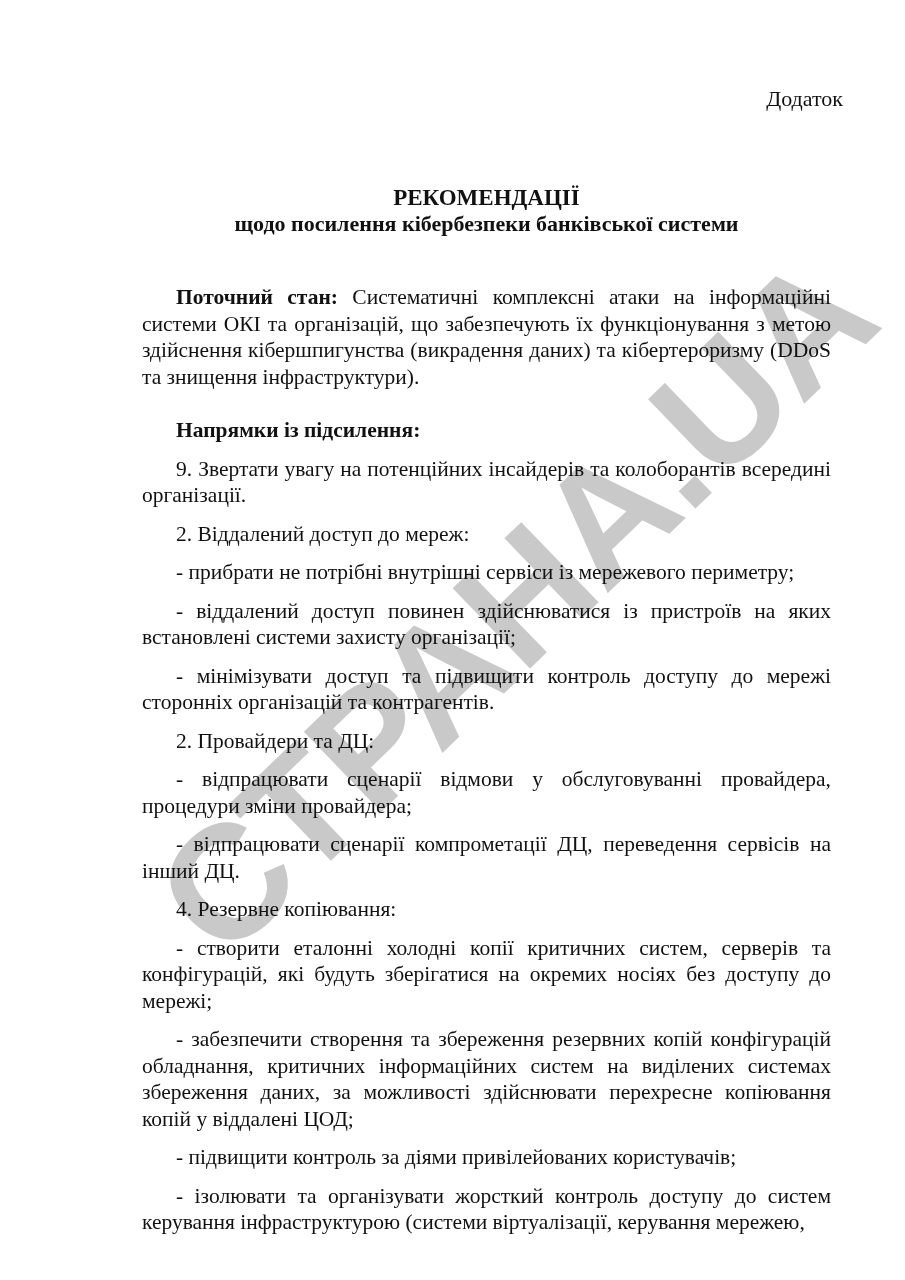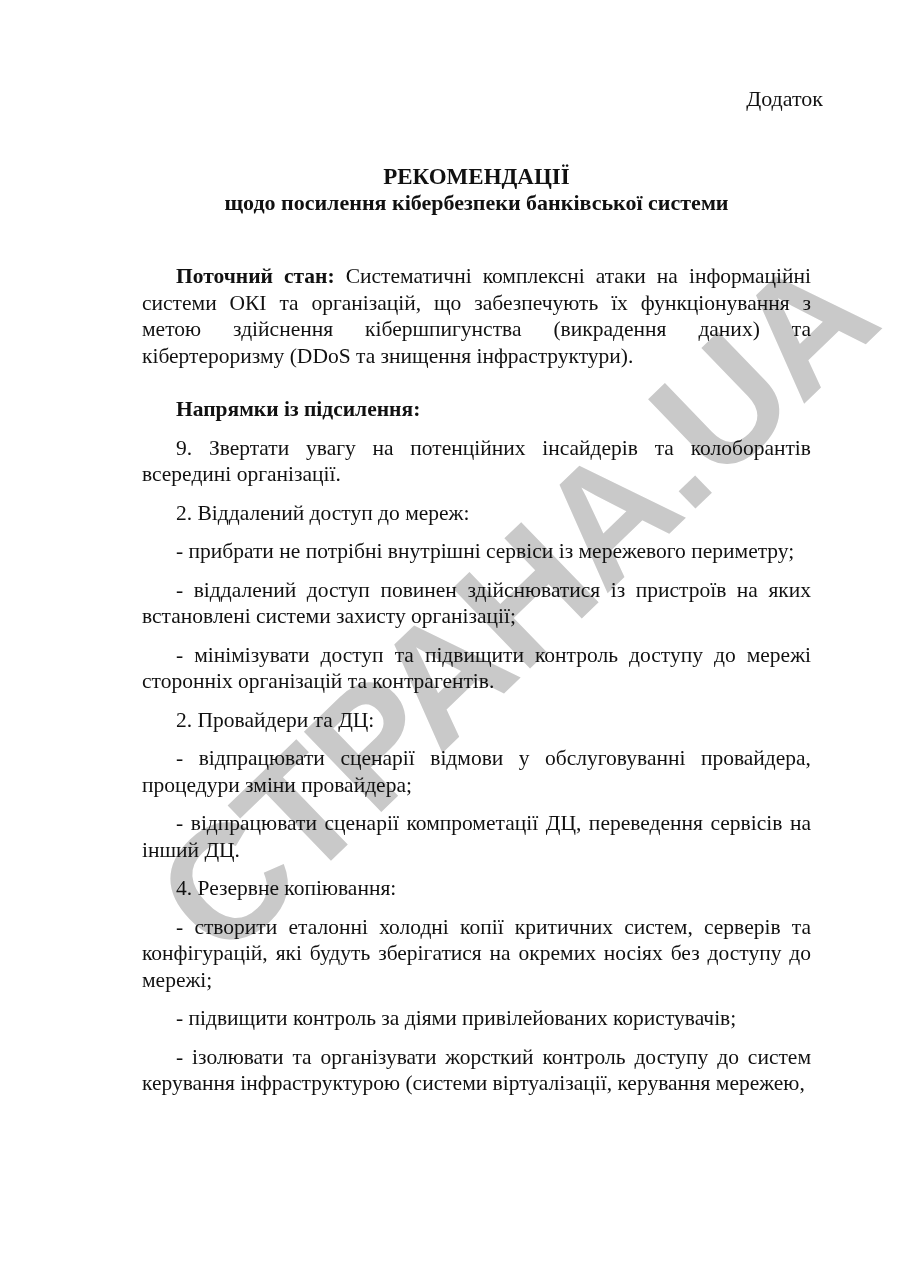--- a/index.html
+++ b/index.html
@@ -22,34 +22,34 @@
     font-size: 162px;
     letter-spacing: -2px;
     white-space: nowrap;
     z-index: 0;
     user-select: none;
   }
   .content {
     position: absolute;
     top: 0; left: 0; right: 0; bottom: 0;
     z-index: 1;
-    padding: 86px 82px 0 130px;
+    padding: 86px 62px 0 130px;
     box-sizing: border-box;
   }
   .annex {
     text-align: right;
     font-size: 22px;
     line-height: 26px;
   }
   .doc-title {
     text-align: center;
     font-weight: bold;
     font-size: 23px;
     line-height: 27px;
-    margin-top: 51px;
+    margin-top: 72px;
   }
   .doc-subtitle {
     text-align: center;
     font-weight: bold;
     font-size: 22px;
     line-height: 26px;
   }
   .doc-body { margin-top: 47px; }
   .para {
     margin: 12px;
@@ -82,18 +82,19 @@
         <p class="para">9. Звертати увагу на потенційних інсайдерів та колоборантів всередині організації.</p>
         <p class="para">2. Віддалений доступ до мереж:</p>
         <p class="para">- прибрати не потрібні внутрішні сервіси із мережевого периметру;</p>
         <p class="para">- віддалений доступ повинен здійснюватися із пристроїв на яких встановлені системи захисту організації;</p>
         <p class="para">- мінімізувати доступ та підвищити контроль доступу до мережі сторонніх організацій та контрагентів.</p>
         <p class="para">2. Провайдери та ДЦ:</p>
         <p class="para">- відпрацювати сценарії відмови у обслуговуванні провайдера, процедури зміни провайдера;</p>
         <p class="para">- відпрацювати сценарії компрометації ДЦ, переведення сервісів на інший ДЦ.</p>
         <p class="para">4. Резервне копіювання:</p>
         <p class="para">- створити еталонні холодні копії критичних систем, серверів та конфігурацій, які будуть зберігатися на окремих носіях без доступу до мережі;</p>
+        <p class="para">- забезпечити створення та збереження резервних копій конфігурацій обладнання, критичних інформаційних систем на виділених системах збереження даних, за можливості здійснювати перехресне копіювання копій у віддалені ЦОД;</p>
         <p class="para">- підвищити контроль за діями привілейованих користувачів;</p>
         <p class="para">- ізолювати та організувати жорсткий контроль доступу до систем керування інфраструктурою (системи віртуалізації,  керування мережею,</p>
       </div>
 
   </div>
 </div>
 
 </body></html>

